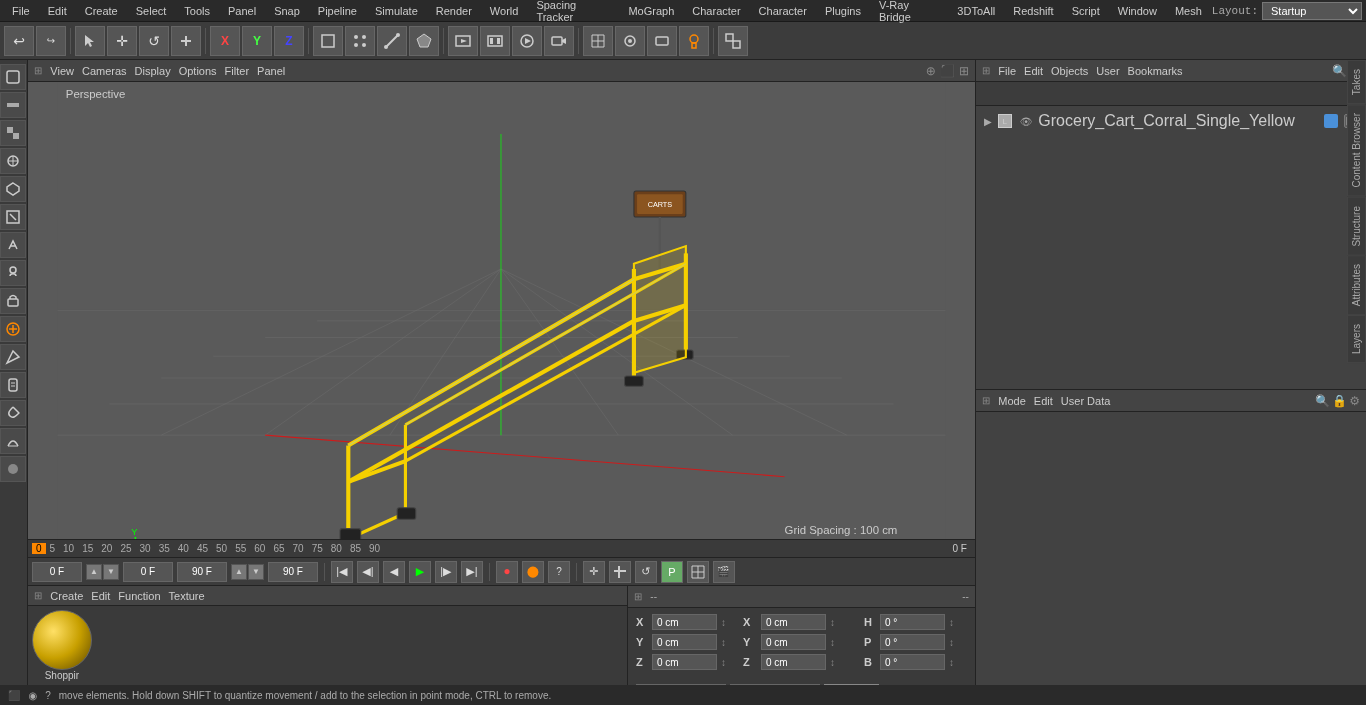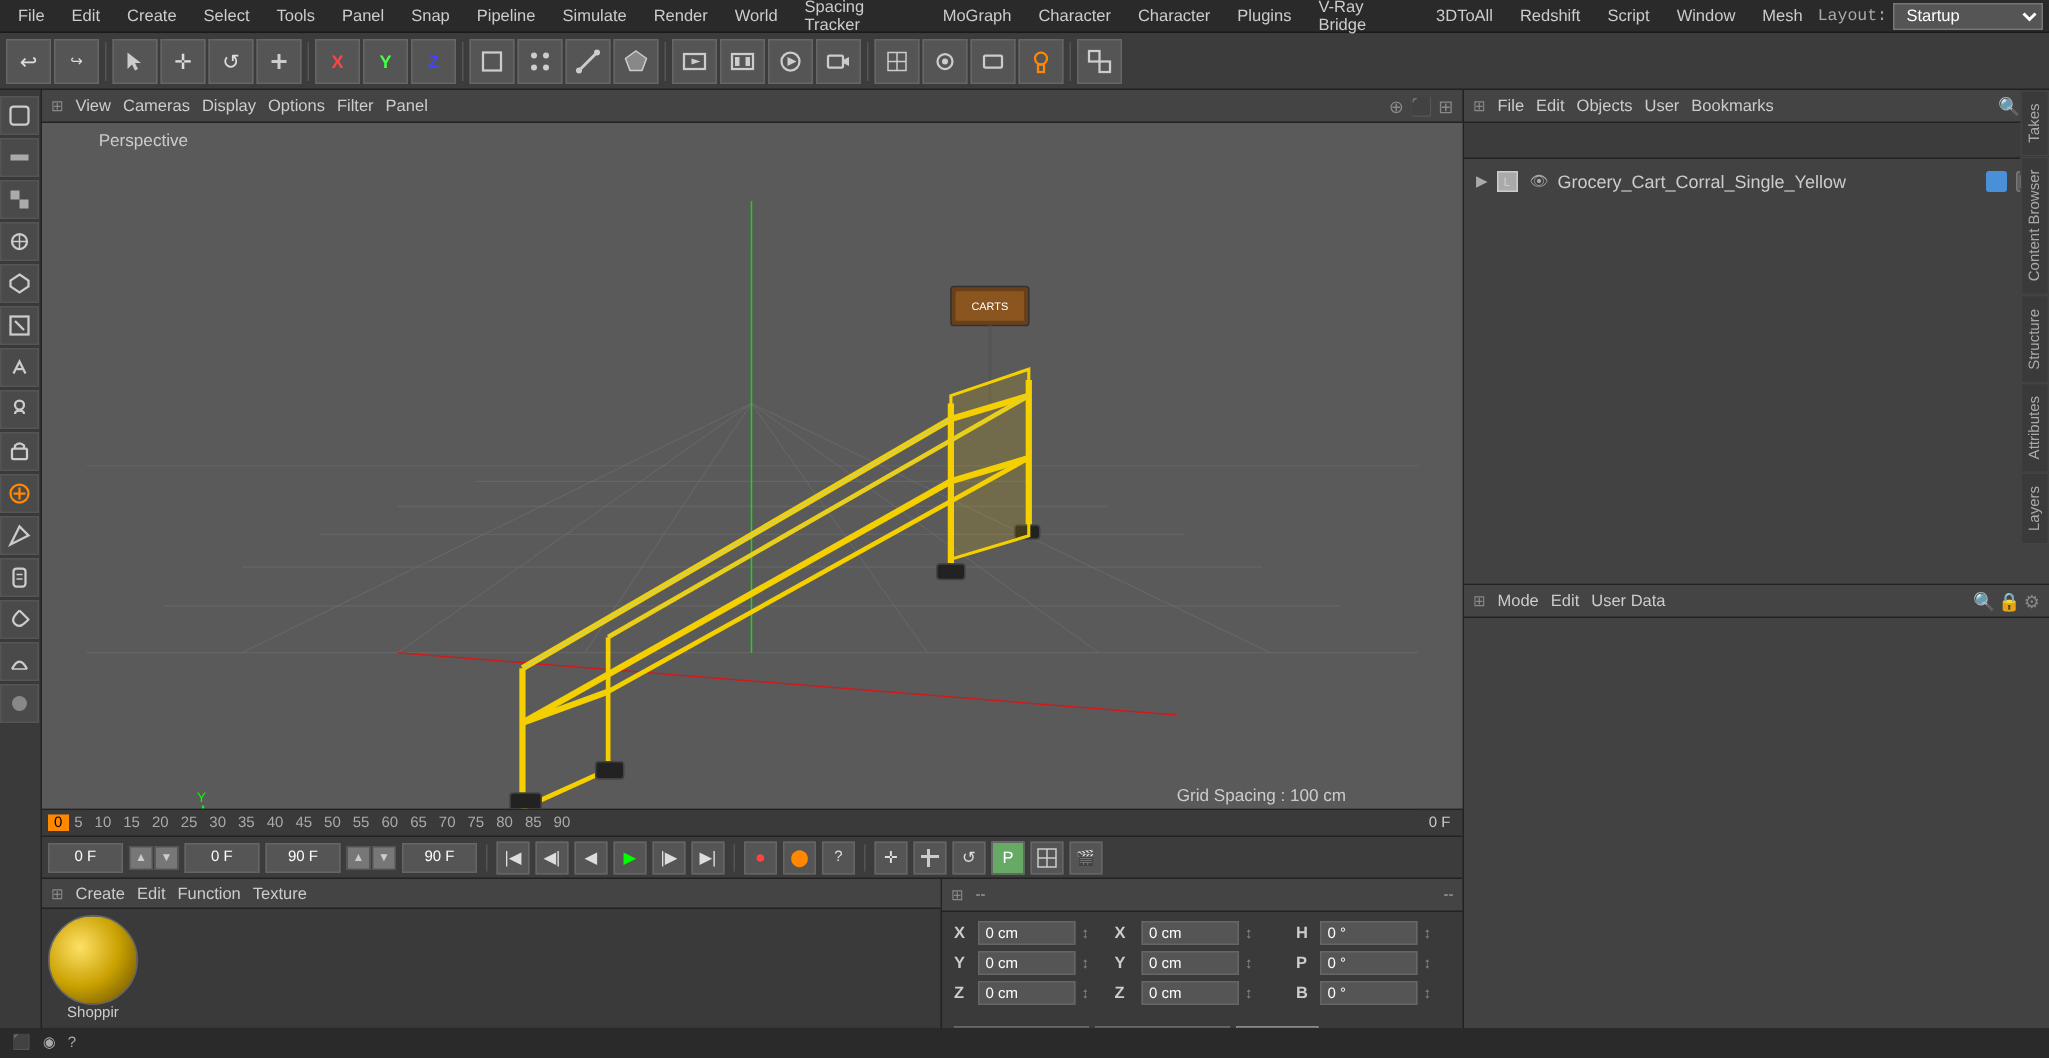--- a/index.html
+++ b/index.html
@@ -712,21 +712,21 @@
         </div>
       </div>
       <div id="objects-toolbar">
         
       </div>
       <div id="objects-content">
         <div class="obj-item">
           <span style="color:#aaa;font-size:10px;margin-right:2px">▶</span>
           <span style="display:inline-block;width:14px;height:14px;background:#aaa;border:1px solid #ccc;margin-right:4px;font-size:8px;text-align:center;line-height:14px">L</span>
           <span style="color:#aaa;font-size:10px;margin-right:2px">👁</span>
-          <span style="color:#ccc;font-size:12px;flex:1">Grocery_Cart_Corral_Single_Yellow</span>
+          <span style="color:#ccc;font-size:16px;flex:1">Grocery_Cart_Corral_Single_Yellow</span>
           <div style="width:14px;height:14px;background:#4a90d9;border-radius:2px;margin-left:4px"></div>
           <div style="width:14px;height:14px;background:#5a5a5a;border:1px solid #777;border-radius:2px;margin-left:2px;display:flex;align-items:center;justify-content:center">
             <span style="font-size:8px;color:#ccc">⬜</span>
           </div>
         </div>
       </div>
     </div>
 
     <div id="attributes-panel">
       <div id="attr-header">
@@ -754,13 +754,14 @@
     </div>
 
   </div>
 
 </div>
 
 <div style="position:fixed;bottom:0;left:0;right:0;height:20px;background:#2a2a2a;display:flex;align-items:center;padding:0 8px;font-size:10px;color:#aaa;z-index:100">
   <span style="margin-right:8px;cursor:pointer">⬛</span>
   <span style="margin-right:8px;cursor:pointer">◉</span>
   <span style="margin-right:8px;cursor:pointer">?</span>
+  <span>move elements. Hold down SHIFT to quantize movement / add to the selection in point mode, CTRL to remove.</span>
 </div>
 
 </body></html>

